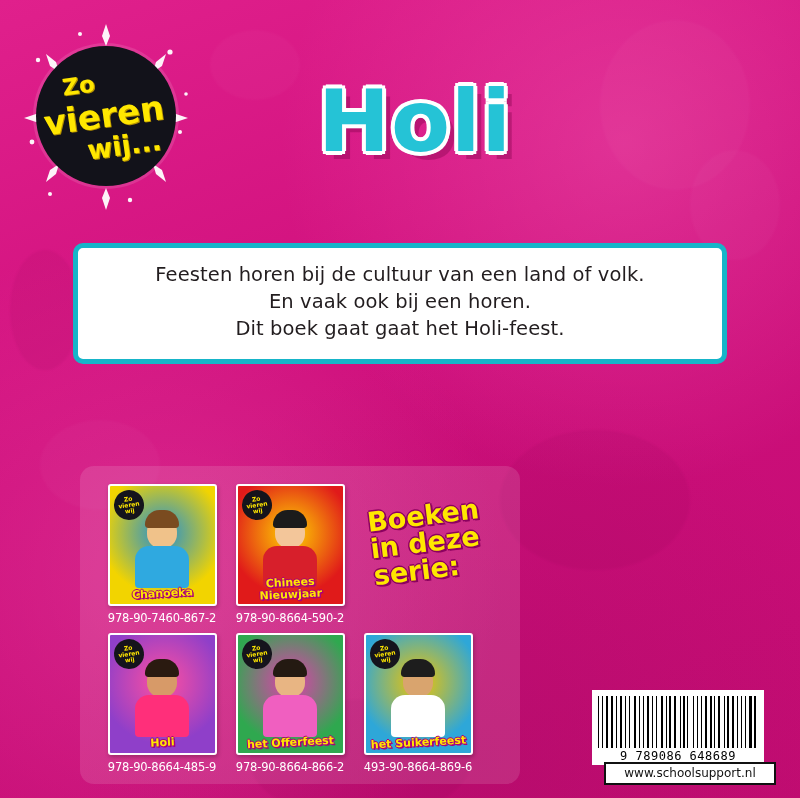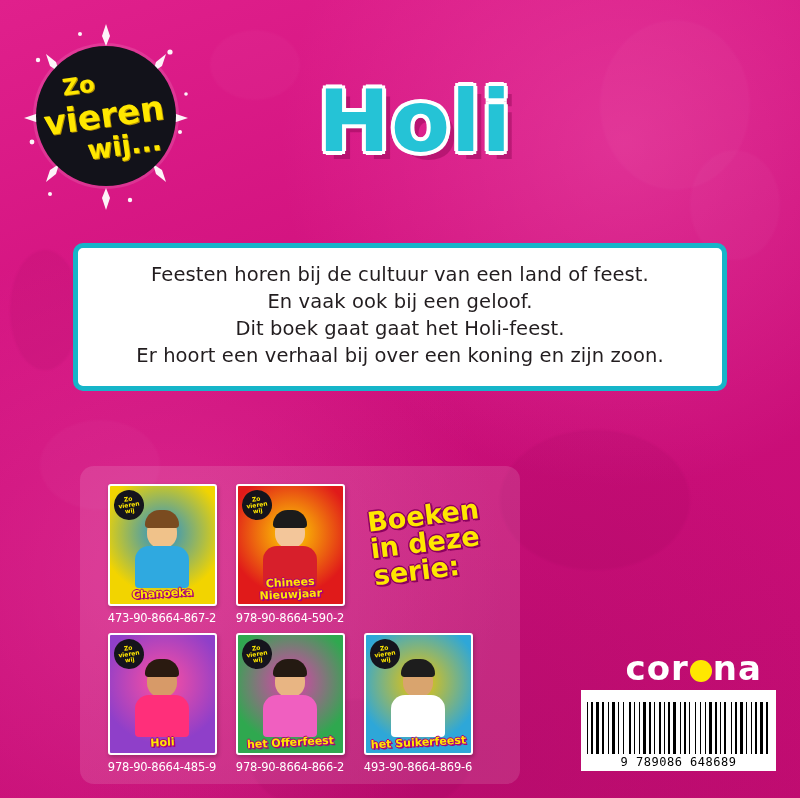--- a/index.html
+++ b/index.html
@@ -253,25 +253,25 @@
     display: inline-block;
     width: 22px;
     height: 22px;
     border-radius: 50%;
     background: #ffe700;
     vertical-align: -2px;
     margin: 0 1px;
   }
   .barcode-box {
     position: absolute;
-    right: 24px;
+    right: 36px;
     top: 690px;
-    width: 195px;
+    width: 172px;
     background: #ffffff;
-    padding: 12px 6px 0;
+    padding: 6px 6px 0;
     box-sizing: border-box;
   }
   .bars {
     height: 52px;
     display: flex;
     align-items: flex-end;
     gap: 1px;
     overflow: hidden;
   }
   .bars i {
@@ -341,40 +341,39 @@
     <div class="btext">
       <div class="l1">Zo</div>
       <div class="l2">vieren</div>
       <div class="l3">wij...</div>
     </div>
   </div>
 
   <div class="title">Holi</div>
 
   <div class="blurb">
-    <p>Feesten horen bij de cultuur van een land of feest.</p>
-    <p>En vaak ook bij een geloof.</p>
+    <p>Feesten horen bij de cultuur van een land of volk.</p>
+    <p>En vaak ook bij een horen.</p>
     <p>Dit boek gaat gaat het Holi-feest.</p>
-    <p>Er hoort een verhaal bij over een koning en zijn zoon.</p>
   </div>
 
   <div class="series-panel">
     <div class="grid">
 
       <div class="cover-cell">
         <div class="cover" id="cv0" style="background: radial-gradient(circle at 50% 40%, rgb(31, 143, 214) 0%, rgb(242, 212, 0) 70%);">
           <div class="stamp">Zo<br>vieren<br>wij</div>
           <div class="person">
             <div class="hair" id="hr0" style="background: rgb(122, 75, 32);"></div>
             <div class="head" id="hd0" style="background: rgb(240, 194, 138);"></div>
             <div class="body" id="bd0" style="background: rgb(47, 169, 224);"></div>
           </div>
           <div class="label">Chanoeka</div>
         </div>
-        <div class="isbn">473-90-8664-867-2</div>
+        <div class="isbn">978-90-7460-867-2</div>
       </div>
 
       <div class="cover-cell">
         <div class="cover" id="cv1" style="background: radial-gradient(circle at 50% 40%, rgb(255, 212, 0) 0%, rgb(224, 26, 26) 70%);">
           <div class="stamp">Zo<br>vieren<br>wij</div>
           <div class="person">
             <div class="hair" id="hr1" style="background: rgb(27, 27, 27);"></div>
             <div class="head" id="hd1" style="background: rgb(243, 198, 154);"></div>
             <div class="body" id="bd1" style="background: rgb(215, 31, 43);"></div>
           </div>
@@ -422,23 +421,20 @@
           <div class="label">het Suikerfeest</div>
         </div>
         <div class="isbn">493-90-8664-869-6</div>
       </div>
 
     </div>
 
     <div class="series-head">Boeken in deze serie:</div>
   </div>
 
-  <div class="corona">
-    <span>cor</span><span class="o-dot"></span><span>na</span>
-  </div>
 
   <div class="barcode-box">
     <div class="bars" id="bars">
         <i style="width: 1px; background: rgb(0, 0, 0);"></i>
         <i style="width: 1px; background: rgb(255, 255, 255);"></i>
         <i style="width: 2px; background: rgb(0, 0, 0);"></i>
         <i style="width: 1px; background: rgb(255, 255, 255);"></i>
         <i style="width: 3px; background: rgb(0, 0, 0);"></i>
         <i style="width: 1px; background: rgb(255, 255, 255);"></i>
         <i style="width: 2px; background: rgb(0, 0, 0);"></i>
@@ -504,14 +500,15 @@
         <i style="width: 2px; background: rgb(0, 0, 0);"></i>
         <i style="width: 1px; background: rgb(255, 255, 255);"></i>
         <i style="width: 3px; background: rgb(0, 0, 0);"></i>
         <i style="width: 1px; background: rgb(255, 255, 255);"></i>
         <i style="width: 2px; background: rgb(0, 0, 0);"></i>
         <i style="width: 1px; background: rgb(255, 255, 255);"></i>
       </div>
     <div class="barnum">9 789086 648689</div>
   </div>
 
+  <div class="website">www.schoolsupport.nl</div>
 
 </div>
 
 </body></html>

